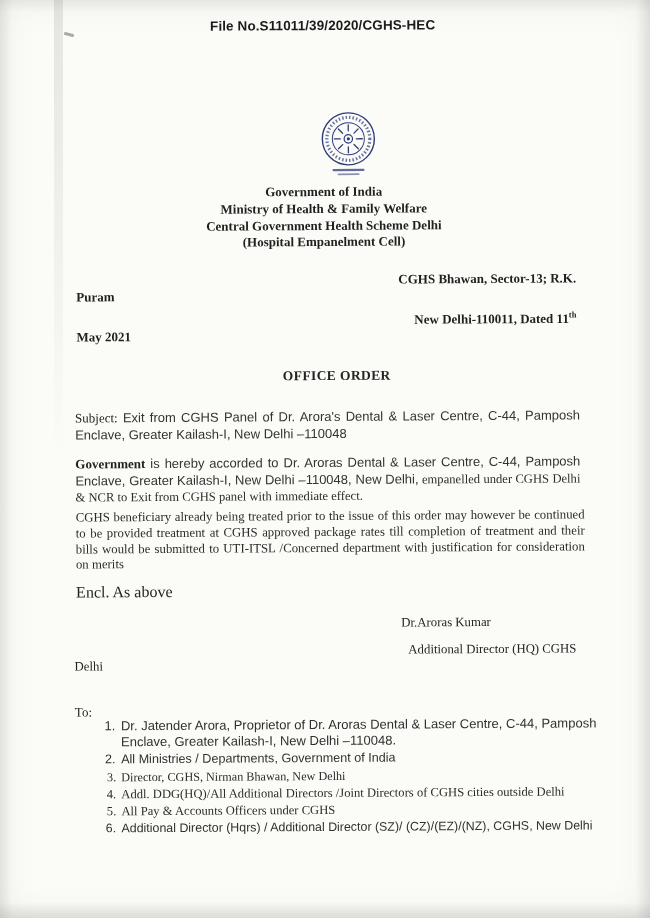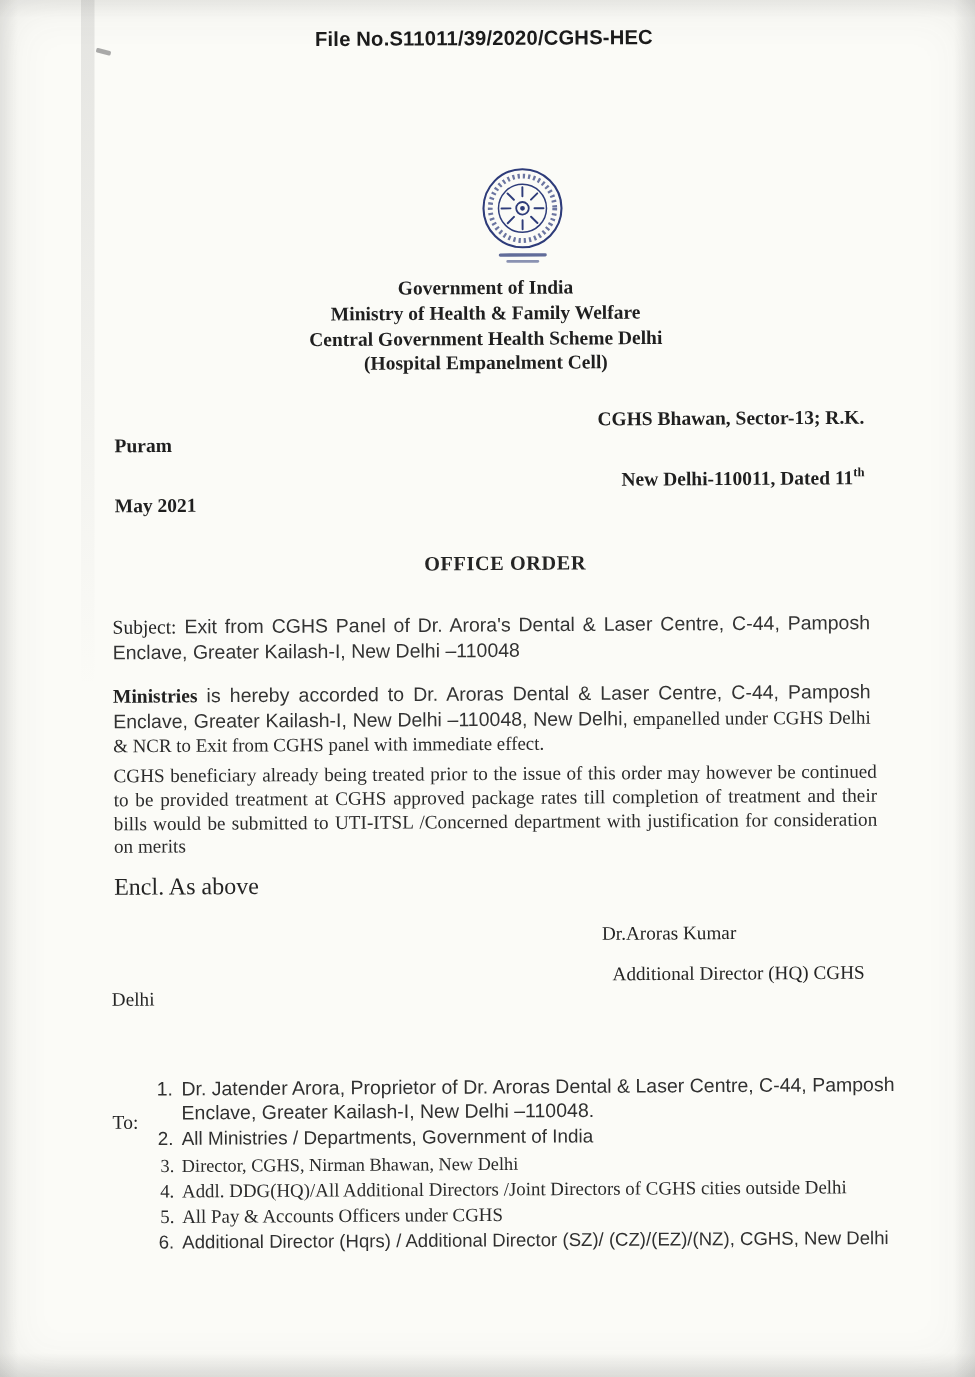--- a/index.html
+++ b/index.html
@@ -76,21 +76,21 @@
     position: absolute; top: 509px; left: 75px; right: 66px;
     font-size: 12.8px; line-height: 15.8px; text-align: justify; color: #2b2b2b;
   }
 
   .encl { position: absolute; top: 582px; left: 75px; font-size: 16px; }
 
   .sig-name  { position: absolute; top: 616px; left: 400px; font-size: 12.8px; }
   .sig-desig { position: absolute; top: 643px; left: 300px; right: 75px; text-align: right; font-size: 12.8px; }
   .sig-place { position: absolute; top: 658px; left: 73px; font-size: 12.8px; }
 
-  .to { position: absolute; top: 703px; left: 73px; font-size: 13px; margin-top: 36px; }
+  .to { position: absolute; top: 703px; left: 73px; font-size: 13px; }
 
   .list { position: absolute; top: 717px; left: 73px; right: 52px; color: #2b2b2b; }
   .list ol { margin: 0; padding-left: 44px; }
   .list li { margin: 0 0 2px 0; padding-left: 2px; }
   li.s1 { font-family: "Liberation Sans", sans-serif; font-size: 13px;   line-height: 16px; color: #303030; }
   li.s2 { font-family: "Liberation Sans", sans-serif; font-size: 12.6px; line-height: 15.5px; color: #303030; }
   li.s3 { font-family: "Liberation Serif", serif;     font-size: 12.2px; line-height: 15px; }
   li.s4 { font-family: "Liberation Serif", serif;     font-size: 12.6px; line-height: 15px; }
   li.s5 { font-family: "Liberation Serif", serif;     font-size: 12.6px; line-height: 15px; }
   li.s6 { font-family: "Liberation Sans", sans-serif; font-size: 12.4px; line-height: 15.5px; color: #303030; }
@@ -137,21 +137,21 @@
       <div class="l">May 2021</div>
     </div>
 
     <div class="title">OFFICE ORDER</div>
 
     <div class="subject">
       <span class="lbl">Subject:</span>
       <span>Exit from CGHS Panel of Dr. Arora's Dental &amp; Laser Centre, C-44, Pamposh Enclave, Greater Kailash-I, New Delhi –110048</span>
     </div>
 
-    <div class="para1"><span class="lead">Ministries</span><span> is hereby accorded to Dr. Aroras Dental &amp; Laser Centre, C-44, Pamposh Enclave, Greater Kailash-I, New Delhi –110048, New Delhi,</span><span class="tail"> empanelled under CGHS Delhi &amp; NCR to Exit from CGHS panel with immediate effect.</span></div>
+    <div class="para1"><span class="lead">Government</span><span> is hereby accorded to Dr. Aroras Dental &amp; Laser Centre, C-44, Pamposh Enclave, Greater Kailash-I, New Delhi –110048, New Delhi,</span><span class="tail"> empanelled under CGHS Delhi &amp; NCR to Exit from CGHS panel with immediate effect.</span></div>
 
     <div class="para2">CGHS beneficiary already being treated prior to the issue of this order may however be continued to be provided treatment at CGHS approved package rates till completion of treatment and their bills would be submitted to UTI-ITSL /Concerned department with justification for consideration on merits</div>
 
     <div class="encl">Encl. As above</div>
 
     <div class="sig-name">Dr.Aroras Kumar</div>
     <div class="sig-desig">Additional Director (HQ) CGHS</div>
     <div class="sig-place">Delhi</div>
 
     <div class="to">To:</div>

